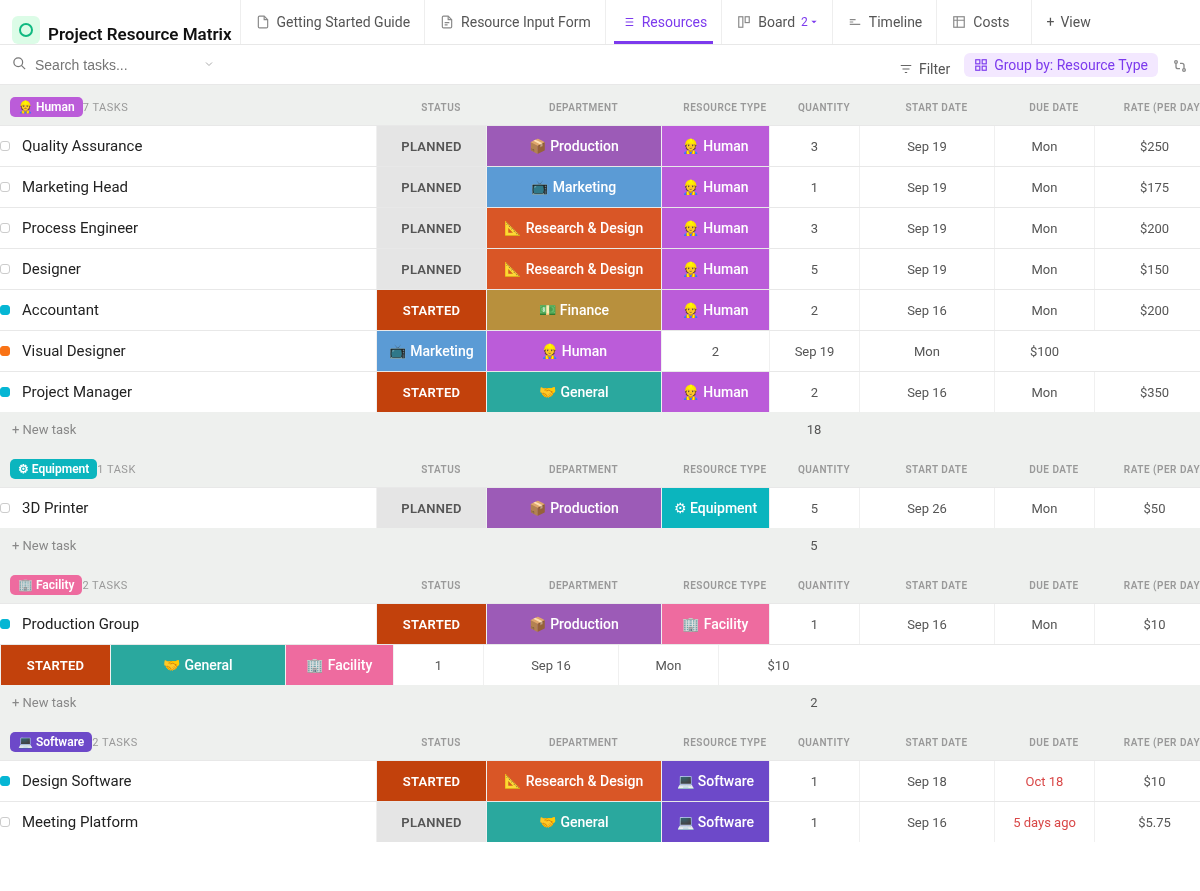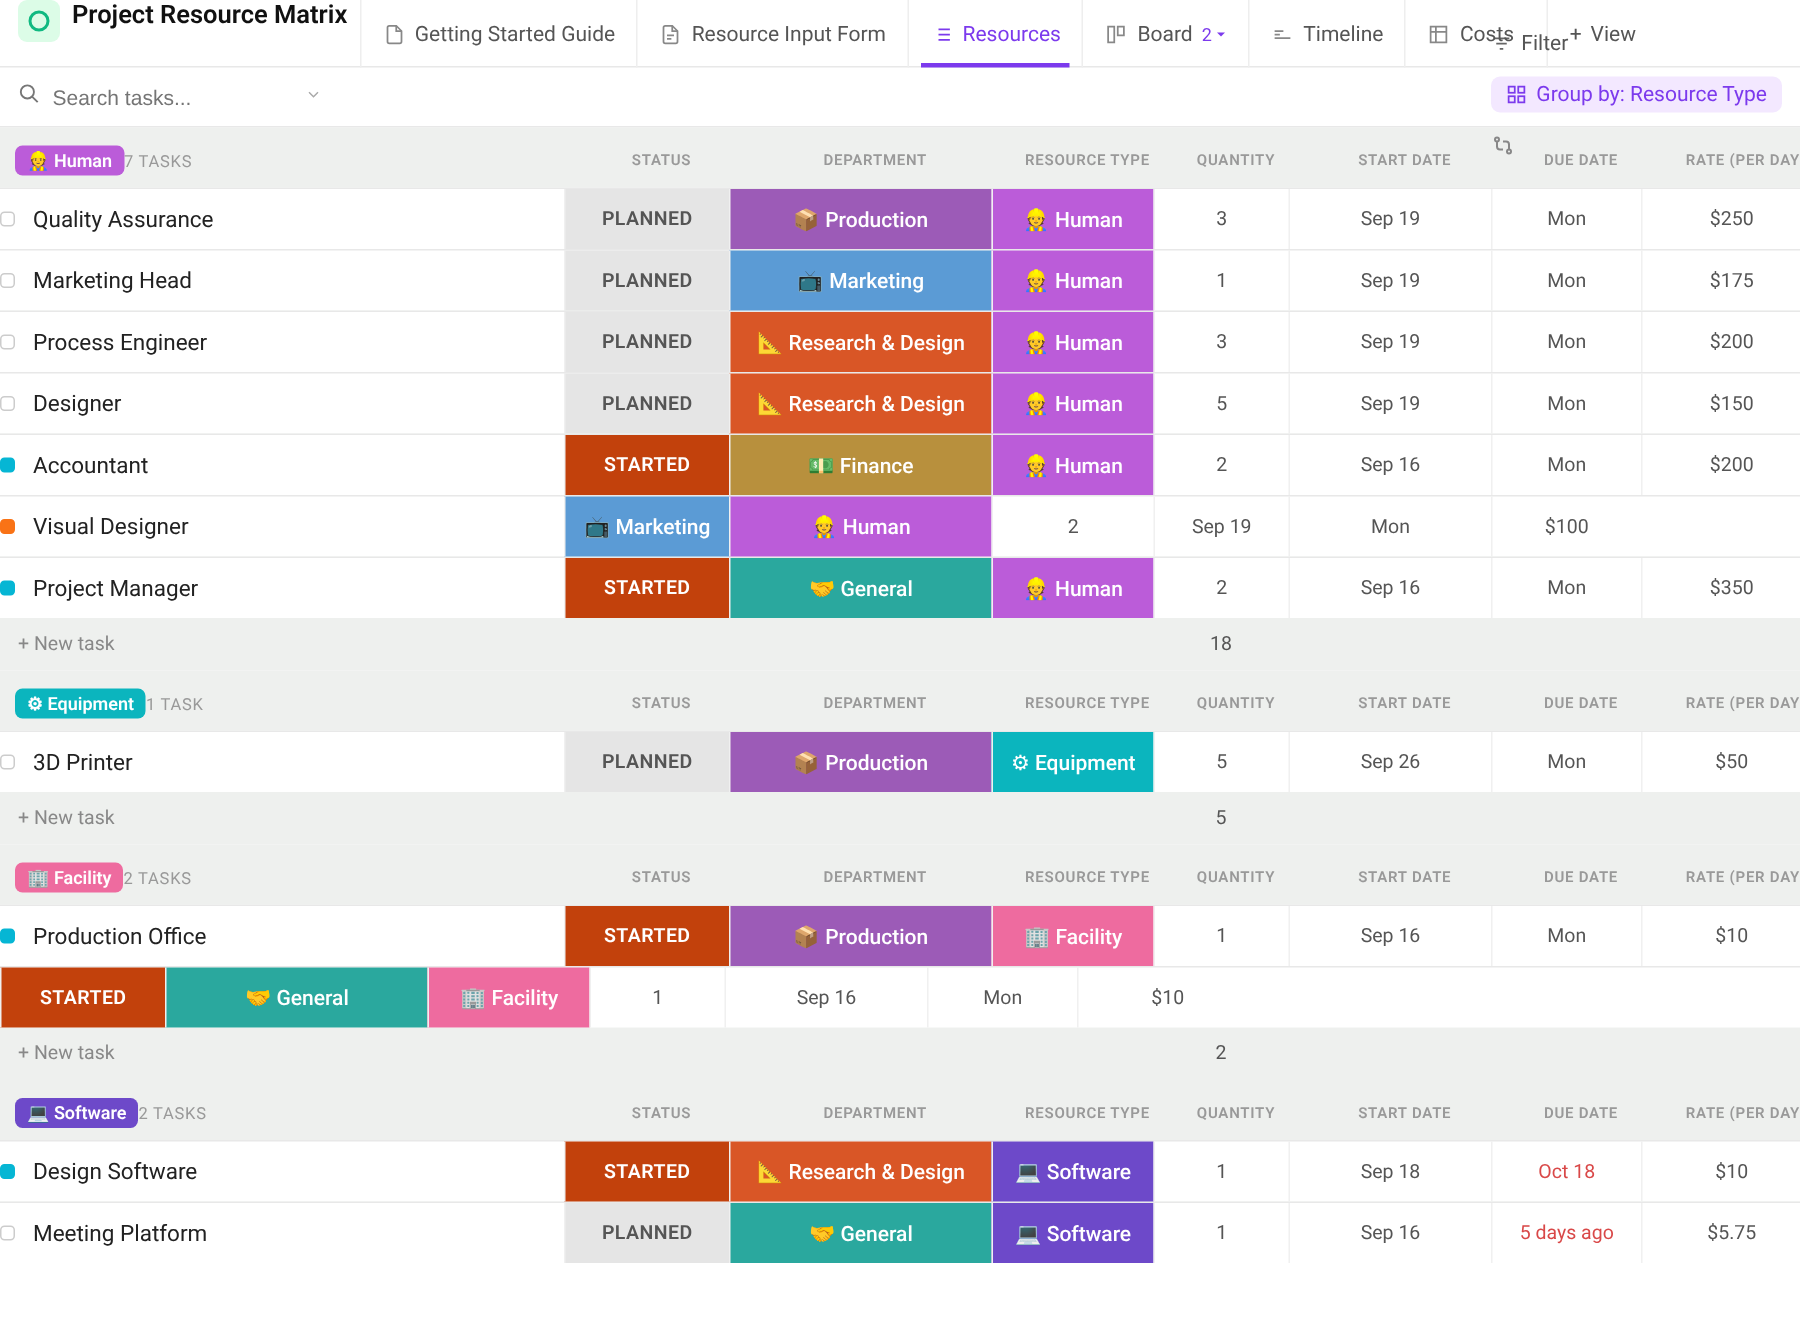--- a/index.html
+++ b/index.html
@@ -1,36 +1,36 @@
 <!DOCTYPE html>
 <html><head>
 <meta charset="utf-8">
 <style>
 * { margin: 0; padding: 0; box-sizing: border-box; }
 body { font-family: -apple-system, BlinkMacSystemFont, "Segoe UI", Roboto, sans-serif; font-size: 14px; color: #333; background: #fff; width: 1200px; }
 
 
-.header { display: flex; align-items: flex-start; padding: 0 12px; height: 45px; border-bottom: 1px solid #e8e8e8; gap: 8px; }
+.header { display: flex; align-items: flex-end; padding: 0 12px; height: 45px; border-bottom: 1px solid #e8e8e8; gap: 8px; }
 .logo { width: 28px; height: 28px; background: #dcfce7; border-radius: 6px; display: flex; align-items: center; justify-content: center; }
 .logo-inner { width: 14px; height: 14px; border: 2.5px solid #10b981; border-radius: 50%; }
 .title { font-weight: 600; font-size: 17px; color: #111; }
 .tabs { display: flex; gap: 0; }
 .tab { display: flex; align-items: center; gap: 6px; padding: 0 14px; height: 45px; color: #555; font-size: 14px; cursor: pointer; border-left: 1px solid #eee; position: relative; }
 .tab.active { color: #7c3aed; }
 .tab.active::after { content: ""; position: absolute; bottom: 0; left: 8px; right: 8px; height: 3px; background: #7c3aed; }
 .tab-icon { width: 16px; height: 16px; display: flex; align-items: center; justify-content: center; font-size: 14px; color: #888; }
 .board-badge { font-size: 12px; color: #7c3aed; display: flex; align-items: center; gap: 2px; }
 .tab-add { display: flex; align-items: center; gap: 6px; padding: 0 14px; color: #555; cursor: pointer; border-left: 1px solid #eee; height: 45px; }
 
 
 .toolbar { display: flex; align-items: center; justify-content: space-between; padding: 0 12px; height: 40px; border-bottom: 1px solid #e8e8e8; }
 .search { display: flex; align-items: center; gap: 8px; color: #999; }
 .search input { border: none; outline: none; font-size: 14px; width: 160px; }
 .chev { width: 14px; color: #aaa; }
-.toolbar-right { display: flex; align-items: flex-start; gap: 14px; flex-direction: column; }
+.toolbar-right { display: flex; align-items: flex-end; gap: 14px; }
 .filter-btn { display: flex; align-items: center; gap: 6px; color: #555; cursor: pointer; }
 .group-badge { display: flex; align-items: center; gap: 6px; background: #f3e8ff; color: #7c3aed; padding: 4px 10px; border-radius: 6px; font-size: 14px; }
 .toolbar-icon { color: #888; }
 .group-pill { display: flex; align-items: center; gap: 4px; padding: 3px 8px; border-radius: 5px; font-size: 12px; font-weight: 600; color: #fff; }
 .group-count { font-size: 11px; color: #999; letter-spacing: 0.5px; }
 .col-headers { flex: 1; display: grid; grid-template-columns: 110px 175px 108px 90px 135px 100px 120px; margin-left: auto; text-align: center; font-size: 10px; font-weight: 600; color: #999; letter-spacing: 0.5px; }
 .col-headers > div { padding: 4px 0; }
 
 
 .row { display: flex; align-items: stretch; border-top: 1px solid #e8e8e8; background: #fff; height: 41px; }
@@ -374,21 +374,21 @@
           <div>RESOURCE TYPE</div>
           <div>QUANTITY</div>
           <div>START DATE</div>
           <div>DUE DATE</div>
           <div>RATE (PER DAY)</div>
         </div>
       </div>
       <div class="row">
         <div class="row-name-col">
           <span class="bullet teal"></span>
-          <span class="row-name">Production Office</span>
+          <span class="row-name">Production Group</span>
         </div>
         <div class="cells">
           <div class="cell status st-started">STARTED</div>
           <div class="cell tag dept-prod">📦 Production</div>
           <div class="cell tag rt-fac">🏢 Facility</div>
           <div class="cell txt">1</div>
           <div class="cell txt">Sep 16</div>
           <div class="cell txt">Mon</div>
           <div class="cell txt">$10</div>
         </div>

